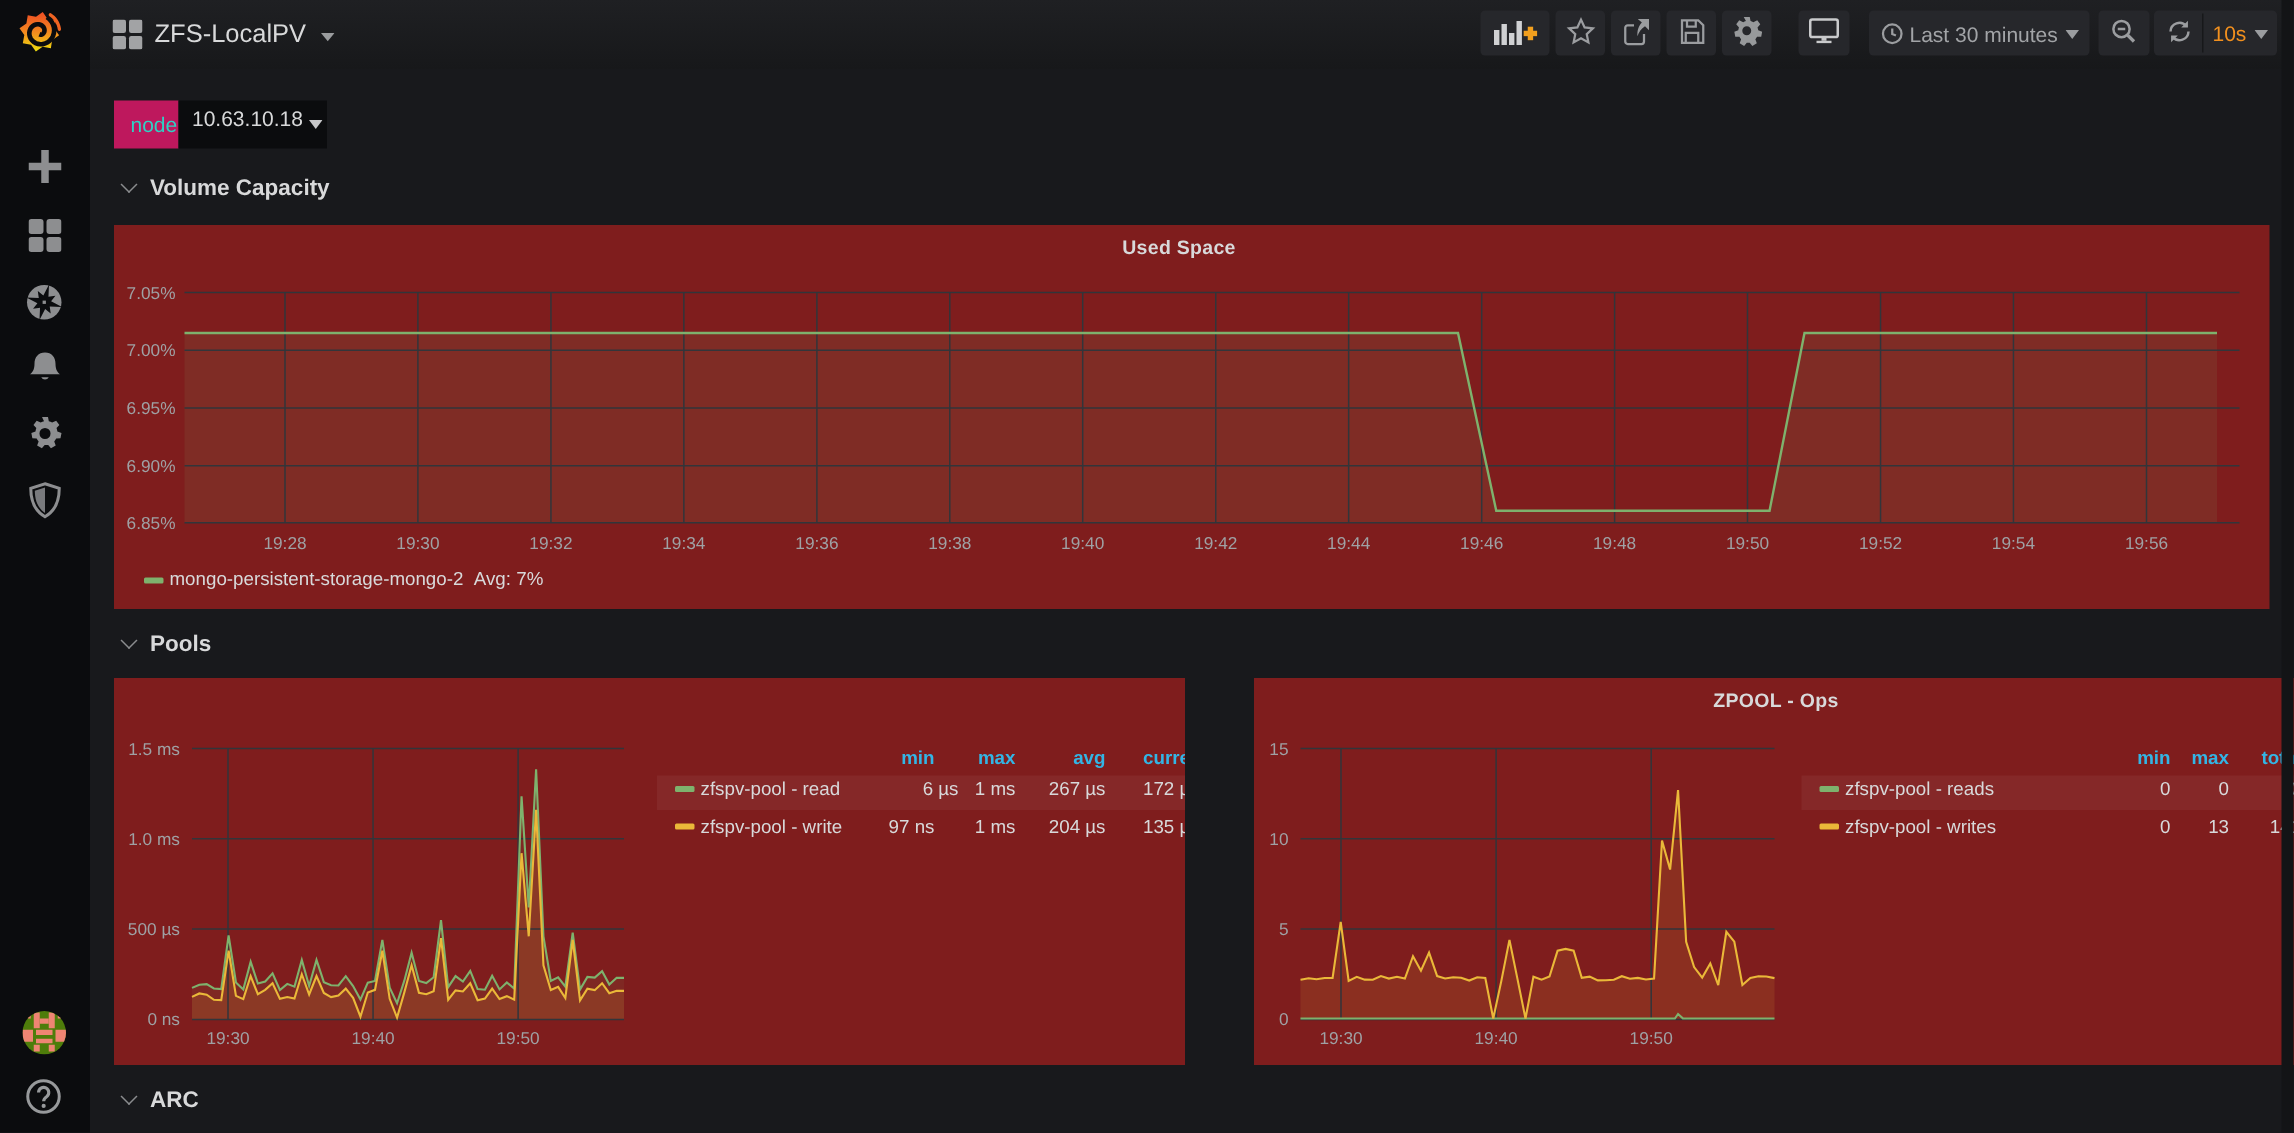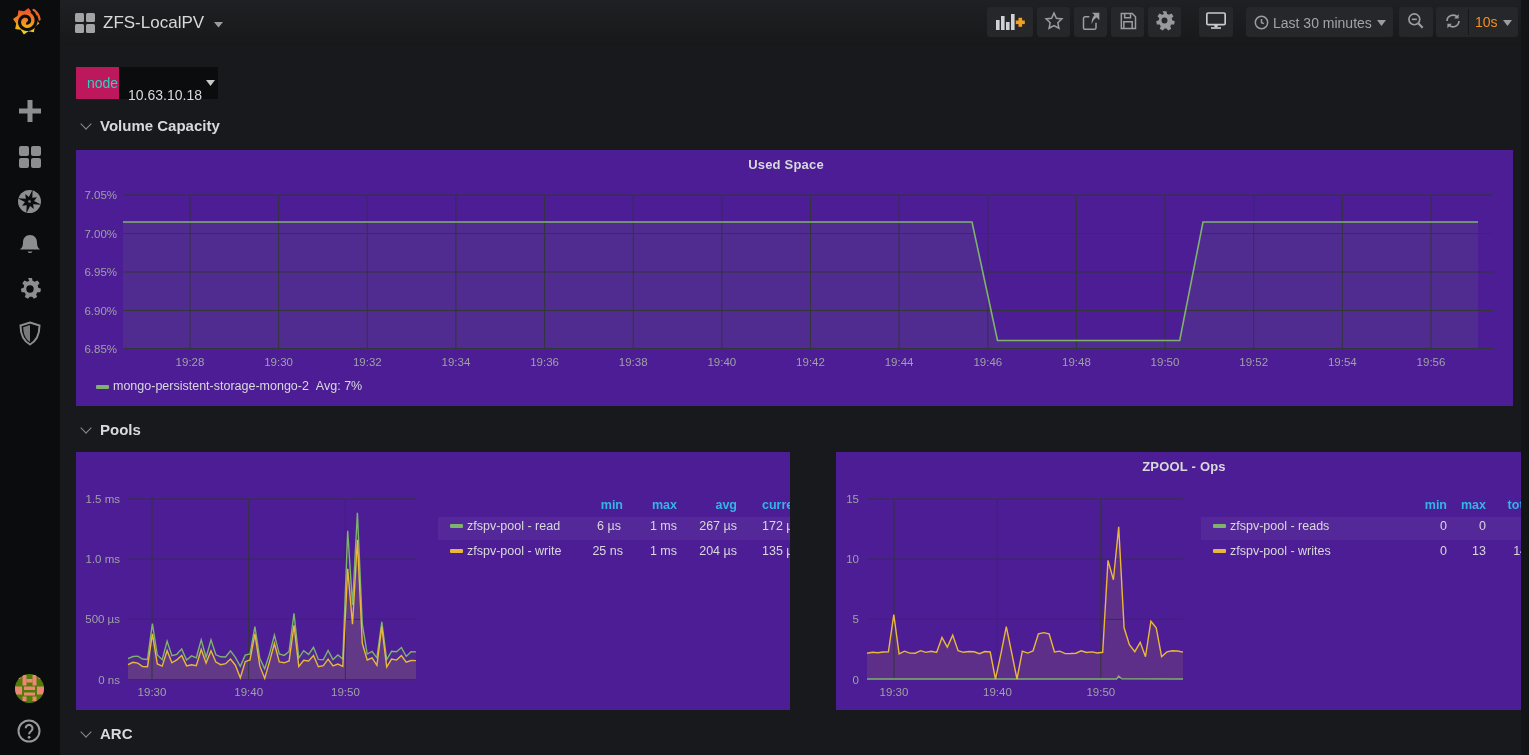--- a/index.html
+++ b/index.html
@@ -3,21 +3,21 @@
 <meta charset="utf-8">
 <style>
   * { margin:0; padding:0; box-sizing:border-box; }
   html,body { width:1529px; height:755px; background:#18191c; overflow:hidden;
     font-family:"Liberation Sans", sans-serif; color:#d8d9da; }
   .abs { position:absolute; }
   #sidebar { position:absolute; left:0; top:0; width:60px; height:755px; background:#0b0c0e; z-index:5; }
   #navbar { position:absolute; left:60px; top:0; width:1469px; height:46px;
      background:linear-gradient(to bottom, #1f2023, #17181a); }
   .navbtn { position:absolute; top:7px; height:30px; background:#26272b; border-radius:3px; }
-  .panel { position:absolute; background:#4c1d95; }
+  .panel { position:absolute; background:#7f1d1d; }
   .ptitle { position:absolute; top:7px; left:0; right:17px; text-align:center; font-size:13px;
      font-weight:bold; color:#d8d9da; letter-spacing:.2px; }
   .rowhead { position:absolute; font-size:15px; font-weight:bold; color:#d8d9da; }
   .chev { display:inline-block; width:8px; height:8px; border-left:1.8px solid #8a8c8e;
      border-bottom:1.8px solid #8a8c8e; transform:rotate(-45deg); margin-right:10px; position:relative; top:-3px;}
   svg text { font-family:"Liberation Sans", sans-serif; }
   .leg { position:absolute; font-size:12.5px; }
   .leg .hdr { color:#33b5e5; font-weight:bold; }
   .leg span { position:absolute; white-space:nowrap; }
   .dash { position:absolute; width:13px; height:4px; border-radius:1px; }
@@ -182,21 +182,21 @@
   <div class="abs" style="left:1415px;top:14px;font-size:14px;font-weight:normal;color:#f2901e;">10s</div>
   <svg class="abs" style="left:1443px;top:20px" width="9" height="6">
       <path d="M0,0 h9 l-4.5,6 Z" fill="#9b9da0"></path>
     </svg>
 </div>
 
 <div class="abs" style="left:76px;top:67px;width:43px;height:32px;background:#be185d;">
   <div style="padding:8px 0 0 11px;font-size:14px;color:#2fd0c4;">node</div>
 </div>
 <div class="abs" style="left:119px;top:67px;width:99px;height:32px;background:#0b0c0e;">
-  <div style="padding:20px 0 0 9px;font-size:14px;color:#d8d9da;">10.63.10.18</div>
+  <div style="padding:4px 0 0 9px;font-size:14px;color:#d8d9da;">10.63.10.18</div>
   <svg class="abs" style="left:87px;top:13px" width="9" height="6">
       <path d="M0,0 h9 l-4.5,6 Z" fill="#c7c8ca"></path>
     </svg>
 </div>
 
 <div class="rowhead" style="left:82px;top:117px;"><span class="chev"></span>Volume Capacity</div>
 
 <div class="panel" style="left:76px;top:150px;width:1437px;height:256px;">
   <div class="ptitle">Used Space</div>
   <svg width="1437" height="256" style="position:absolute;left:0;top:0">
@@ -279,27 +279,27 @@
     </g>
   </svg>
   <div class="leg" style="left:0;top:0;width:714px;height:258px;">
     <div class="abs" style="left:362px;top:65px;width:352px;height:23px;background:rgba(255,255,255,0.05);"></div>
     <span class="hdr" style="right:167px;top:46px;">min</span>
     <span class="hdr" style="right:113px;top:46px;">max</span>
     <span class="hdr" style="right:53px;top:46px;">avg</span>
     <span class="hdr" style="left:686px;top:46px;">current</span>
     <div class="dash" style="left:374px;top:72px;background:#7eb26d;"></div>
     <span style="left:391px;top:67px;">zfspv-pool - read</span>
-    <span style="right:169px;top:67px;margin-left:25px;">6 µs</span>
+    <span style="right:151px;top:67px;margin-left:25px;">6 µs</span>
     <span style="right:113px;top:67px;">1 ms</span>
     <span style="right:53px;top:67px;">267 µs</span>
     <span style="left:686px;top:67px;">172 µs</span>
     <div class="dash" style="left:374px;top:97px;background:#eab839;"></div>
     <span style="left:391px;top:92px;text-align:right;">zfspv-pool - write</span>
-    <span style="right:167px;top:92px;">25 ns</span>
+    <span style="right:167px;top:92px;">97 ns</span>
     <span style="right:113px;top:92px;">1 ms</span>
     <span style="right:53px;top:92px;">204 µs</span>
     <span style="left:686px;top:92px;">135 µs</span>
   </div>
 </div>
 
 <div class="panel" style="left:836px;top:452px;width:713px;height:258px;overflow:hidden;">
   <div class="ptitle">ZPOOL - Ops</div>
   <svg width="713" height="258" style="position:absolute;left:0;top:0">
     <path d="M31.0,201.2 L36.4,200.2 L41.7,200.8 L47.1,200.0 L52.4,199.9 L57.8,162.6 L63.1,201.9 L68.5,199.2 L73.8,201.1 L79.2,201.2 L84.6,198.7 L89.9,200.4 L95.3,199.2 L100.6,200.4 L106.0,185.5 L111.3,195.1 L116.7,183.1 L122.1,198.7 L127.4,200.3 L132.8,199.5 L138.1,199.8 L143.5,201.7 L148.8,199.5 L154.2,200.0 L159.5,227.0 L164.9,201.9 L170.3,174.6 L175.6,200.4 L181.0,227.0 L186.3,199.1 L191.7,201.1 L197.0,199.0 L202.4,181.8 L207.7,180.6 L213.1,181.8 L218.5,199.9 L223.8,199.1 L229.2,201.6 L234.5,201.5 L239.9,201.2 L245.2,198.8 L250.6,200.5 L255.9,199.9 L261.3,201.0 L266.7,200.3 L272.0,108.4 L277.4,127.7 L282.7,74.7 L288.1,175.8 L293.4,192.7 L298.8,199.7 L304.2,190.3 L309.5,204.7 L314.9,169.2 L320.2,175.8 L325.6,204.7 L330.9,199.9 L336.3,198.8 L341.6,199.0 L347.0,200.1 L347,227.6 L31,227.6 Z" fill="#eab839" fill-opacity="0.12"></path>

